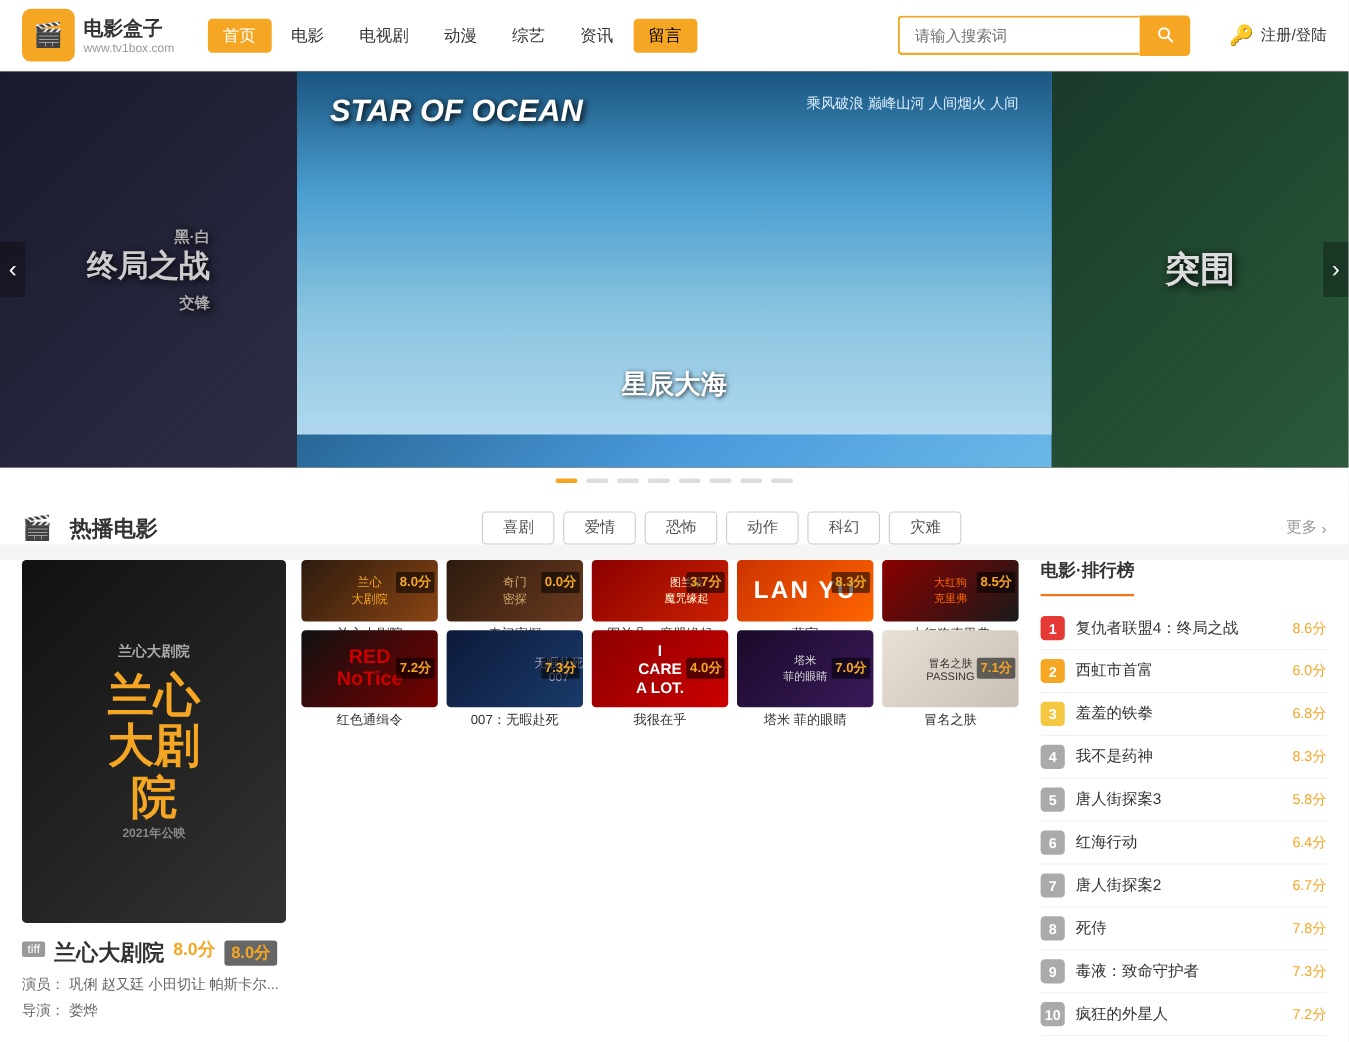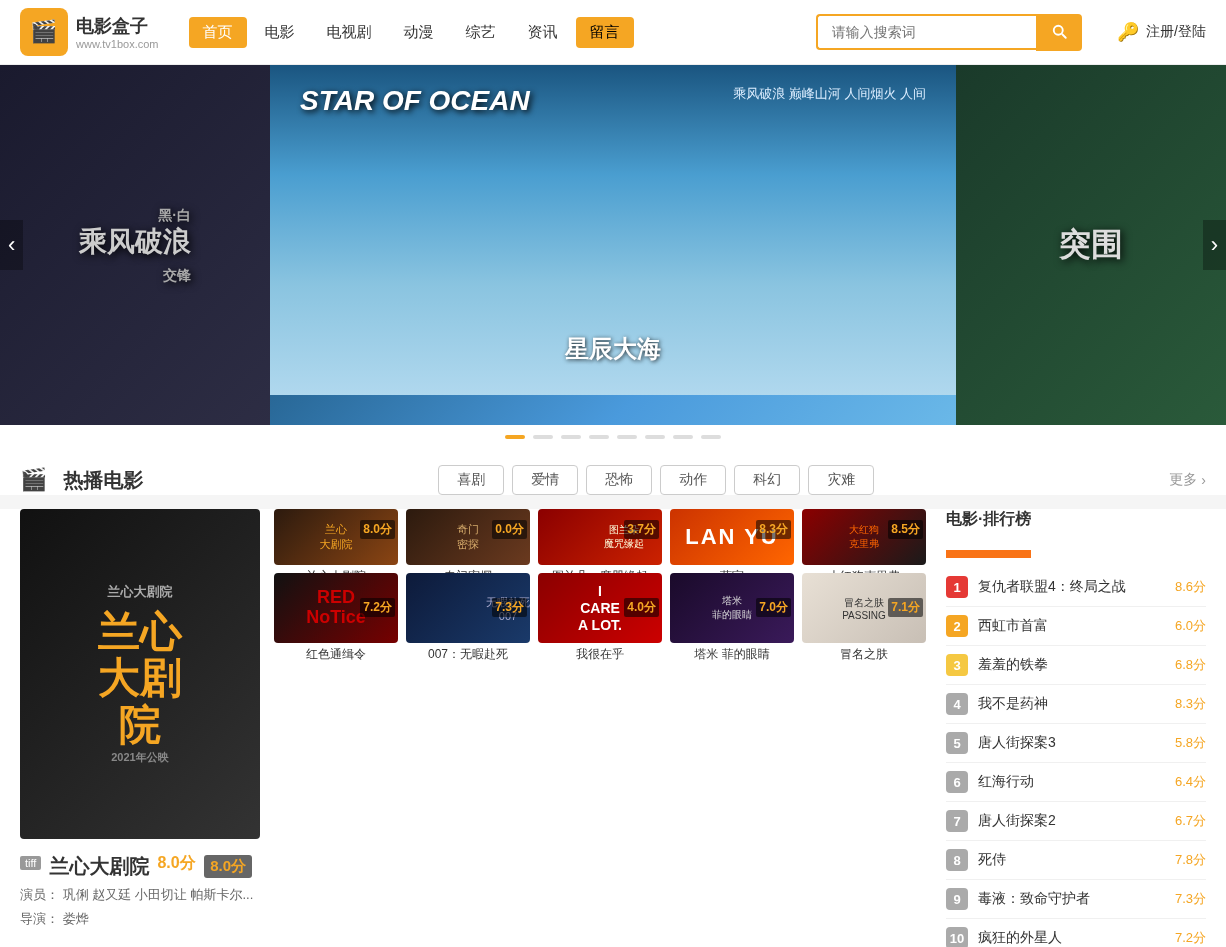--- a/index.html
+++ b/index.html
@@ -58,21 +58,21 @@
     .featured-score-text { color: #f5a623; font-size: 16px; font-weight: bold; margin-top: 2px; }
     .featured-meta { font-size: 13px; color: #999; margin-top: 6px; }
     .featured-meta span { color: #666; }
     .small-grid { flex: 1; display: grid; grid-template-columns: repeat(5, 1fr); gap: 8px; align-content: start; }
     .small-card { position: relative; cursor: pointer; }
     .small-img { width: 100%; height: 128px; border-radius: 4px; object-fit: cover; display: block; background: #555; }
     .small-score { position: absolute; bottom: 26px; right: 3px; color: #f5a623; font-size: 12px; font-weight: bold; background: rgba(0,0,0,0.55); padding: 1px 3px; border-radius: 2px; }
     .small-title { font-size: 12px; color: #333; margin-top: 3px; text-align: center; overflow: hidden; white-space: nowrap; text-overflow: ellipsis; }
 
     
-    .ranking-title { font-size: 16px; font-weight: bold; color: #333; margin-bottom: 10px; padding-bottom: 20px; border-bottom: 8px solid #f97316; display: inline-block; }
+    .ranking-title { font-size: 16px; font-weight: bold; color: #333; margin-bottom: 10px; padding-bottom: 10px; border-bottom: 2px solid #f97316; display: inline-block; }
     .rank-item { display: flex; align-items: center; padding: 8px 0; border-bottom: 1px solid #f0f0f0; cursor: pointer; }
     .rank-num { width: 22px; height: 22px; border-radius: 4px; display: flex; align-items: center; justify-content: center; font-size: 13px; font-weight: bold; color: #fff; margin-right: 10px; flex-shrink: 0; }
     .rank-num.r1 { background: #e53935; }
     .rank-num.r2 { background: #f5a623; }
     .rank-num.r3 { background: #f5c842; }
     .rank-num.other { background: #aaa; color: #fff; }
     .rank-name { flex: 1; font-size: 14px; color: #333; overflow: hidden; white-space: nowrap; text-overflow: ellipsis; }
     .rank-score { font-size: 13px; color: #f5a623; margin-left: 6px; white-space: nowrap; }
 
     
@@ -113,21 +113,21 @@
     <span class="login-icon">🔑</span>
     <span>注册/登陆</span>
   </div>
 </div>
 
 <div class="banner">
   <button class="banner-arrow left">‹</button>
   <div class="banner-left">
     <div style="color:#ccc; font-size:28px; font-weight:900; text-align:right; line-height:1.3; text-shadow:2px 2px 8px #000;">
       <div style="font-size:14px;color:#aaa;">黑·白</div>
-      <div>乘风破浪</div>
+      <div>终局之战</div>
       <div style="font-size:14px;color:#aaa; margin-top:6px;">交锋</div>
     </div>
   </div>
   <div class="banner-center">
     <div style="width:100%;height:100%;background:linear-gradient(to bottom, #1a5580, #4a9ed0, #8ac4e0, #b0d8ee);position:relative;">
       <div style="position:absolute;top:20px;left:30px;color:#fff;font-size:28px;font-weight:900;text-shadow:2px 2px 6px #000;font-style:italic;">STAR OF OCEAN</div>
       <div style="position:absolute;top:20px;right:30px;font-size:13px;color:#ddeeff;">乘风破浪 巅峰山河 人间烟火 人间</div>
       <div style="position:absolute;bottom:30px;left:0;right:0;text-align:center;color:#fff;font-size:24px;font-weight:bold;text-shadow:1px 1px 4px rgba(0,0,0,0.8);">星辰大海</div>
     </div>
   </div>

